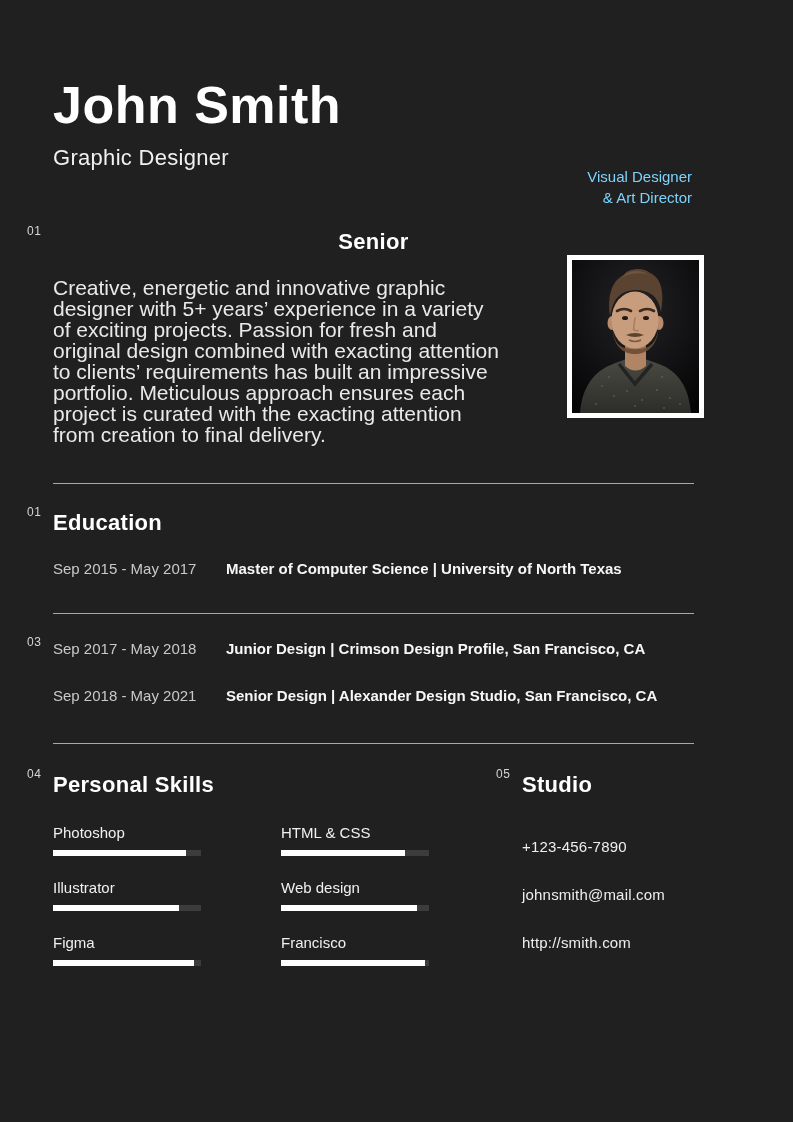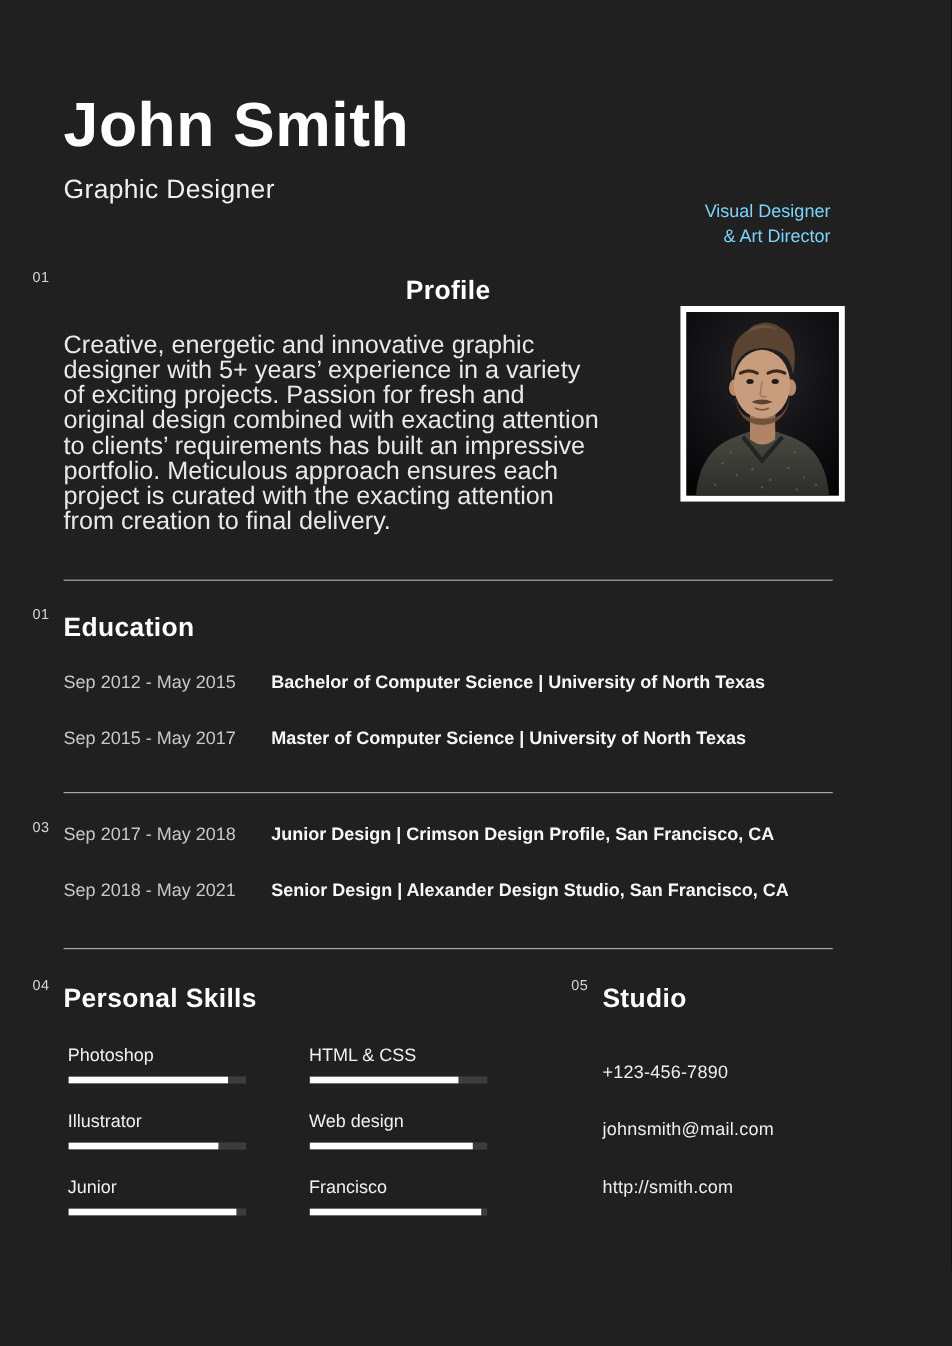--- a/index.html
+++ b/index.html
@@ -107,22 +107,21 @@
   .bottom-wrap {
     display: flex;
     margin-top: 28px;
   }
   .skills-col { flex: 0 0 356px; }
   .contact-col { margin-left: 93px; flex: 1; }
 
   .skills-grid {
     margin-top: 26px;
     display: flex;
-    gap: 53px;
-    justify-content: center;
+    gap: 80px;
   }
   .skills-subcol { width: 148px; }
   .skill-item { margin-bottom: 23px; }
   .skill-label {
     font-size: 15px;
     font-weight: 500;
     color: #f0f0f0;
     margin-bottom: 9px;
   }
   .skill-bar {
@@ -154,21 +153,21 @@
     <div class="job-title">Graphic Designer</div>
   </div>
   <div class="tagline">
     <div>Visual Designer</div>
     <div>&amp; Art Director</div>
   </div>
 
   <div class="content">
     <h2 class="section-heading profile-heading">
       <span class="section-number">01</span>
-      <span>Profile</span>
+      <span>Senior</span>
     </h2>
     <p class="profile-body">Creative, energetic and innovative graphic designer with 5+ years’ experience in a variety of exciting projects. Passion for fresh and original design combined with exacting attention to clients’ requirements has built an impressive portfolio. Meticulous approach ensures each project is curated with the exacting attention from creation to final delivery.</p>
   </div>
 
   <div class="photo-frame">
     <svg viewBox="0 0 127 153" width="127" height="153" xmlns="http://www.w3.org/2000/svg">
       <defs>
         <radialGradient id="bgGrad" cx="50%" cy="32%" r="80%">
           <stop offset="0%" stop-color="#232325"></stop>
           <stop offset="55%" stop-color="#121214"></stop>
@@ -227,24 +226,20 @@
   <div class="content">
     <hr class="divider divider-1">
 
     <div>
       <h2 class="section-heading edu-heading">
         <span class="section-number">01</span>
         <span>Education</span>
       </h2>
       <div class="rows">
         <div class="row">
-          <span class="row-dates">Sep 2012 - May 2015</span>
-          <span class="row-detail">Bachelor of Computer Science | University of North Texas</span>
-        </div>
-        <div class="row">
           <span class="row-dates">Sep 2015 - May 2017</span>
           <span class="row-detail">Master of Computer Science | University of North Texas</span>
         </div>
       </div>
     </div>
 
     <hr class="divider divider-2">
 
     <div>
       <h2 class="section-heading exp-heading">
@@ -279,21 +274,21 @@
                   <div class="skill-bar-fill" style="width: 90%;"></div>
                 </div>
             </div>
             <div class="skill-item">
               <div class="skill-label">Illustrator</div>
               <div class="skill-bar">
                   <div class="skill-bar-fill" style="width: 85%;"></div>
                 </div>
             </div>
             <div class="skill-item">
-              <div class="skill-label">Junior</div>
+              <div class="skill-label">Figma</div>
               <div class="skill-bar">
                   <div class="skill-bar-fill" style="width: 95%;"></div>
                 </div>
             </div>
           </div>
           <div class="skills-subcol">
             <div class="skill-item">
               <div class="skill-label">HTML &amp; CSS</div>
               <div class="skill-bar">
                   <div class="skill-bar-fill" style="width: 84%;"></div>

